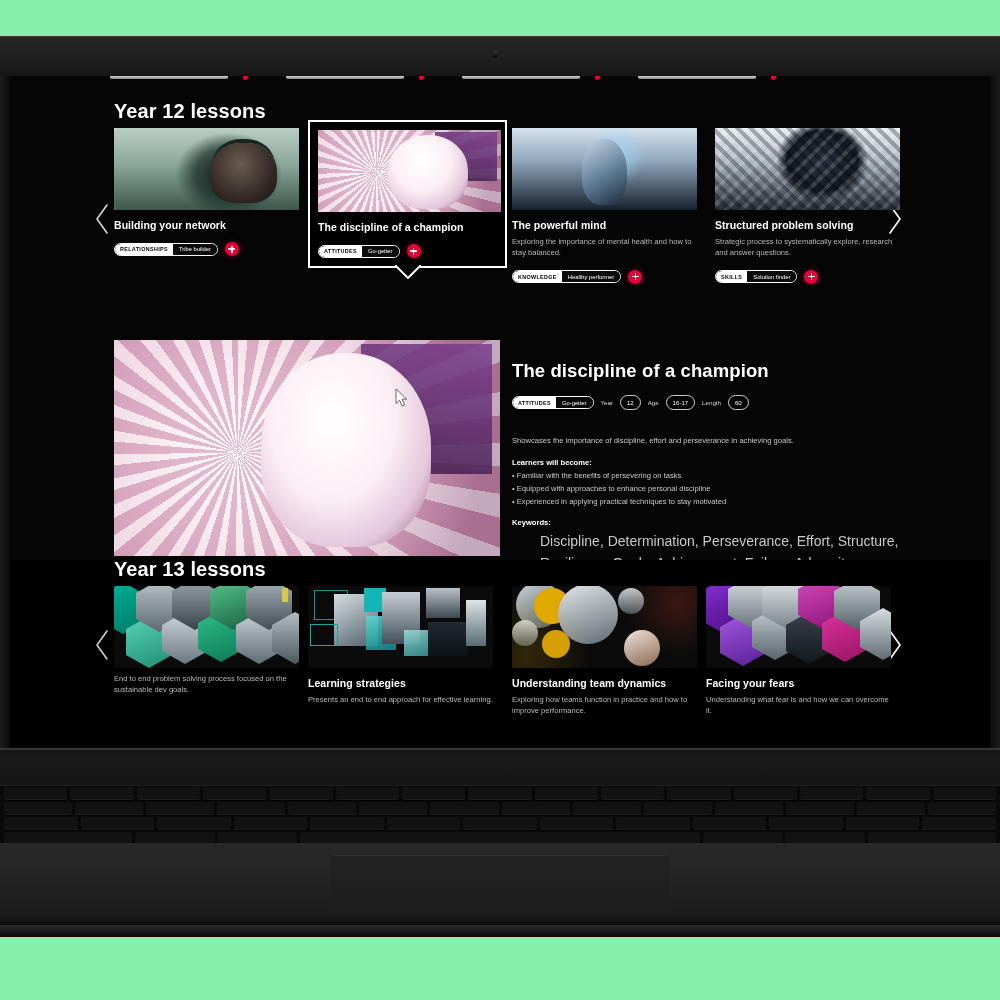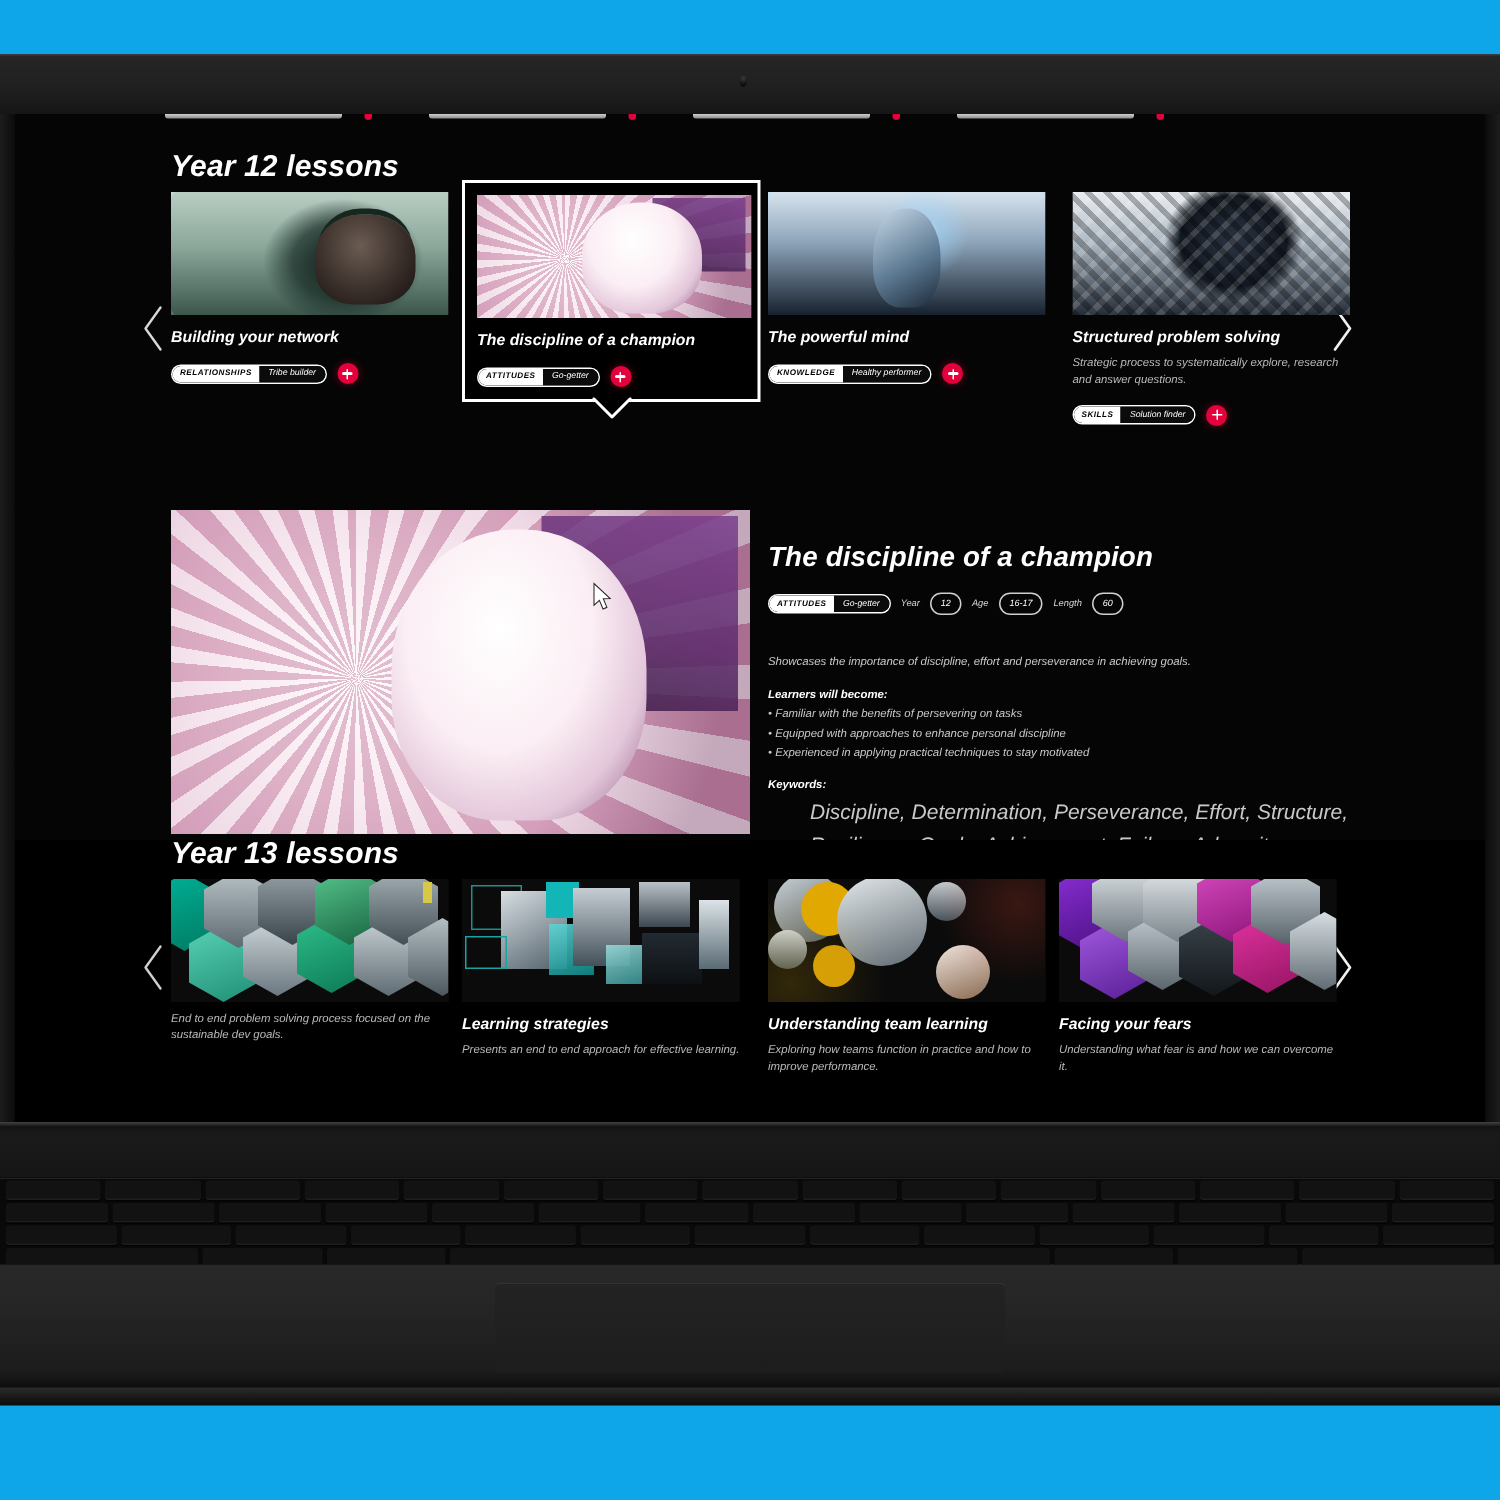--- a/index.html
+++ b/index.html
@@ -4,21 +4,21 @@
 <style>
   * { box-sizing: border-box; margin: 0; padding: 0; }
   html, body {
     width: 1000px; height: 1000px;
     background: #000;
     font-family: "Liberation Sans", sans-serif;
     overflow: hidden;
   }
 
   
-  #laptop-scene { position: absolute; inset: 0; background: #0ea5e9; font-style: italic; }
+  #laptop-scene { position: absolute; inset: 0; background: #86efac; }
 
   .bezel-top {
     position: absolute; left: 0; top: 36px; width: 1000px; height: 40px;
     background: linear-gradient(180deg, #262626 0%, #202020 55%, #161616 100%);
   }
   .bezel-top:before {
     content: ""; position: absolute; left: 0; top: 0; width: 100%; height: 1px;
     background: rgba(255,255,255,.10);
   }
   .webcam {
@@ -342,20 +342,21 @@
             <path d="M0 0 L13 13 L26 0" fill="none" stroke="#fff" stroke-width="2"></path>
           </svg>
         </div>
       </div>
 
       <div class="card" style="left:502px; top:0;">
         <div class="card-img">
           <div class="art art-mind"></div>
         </div>
         <div class="card-title">The powerful mind</div>
+        <div class="card-desc">Exploring the importance of mental health and how to stay balanced.</div>
         <div class="card-foot">
           <div class="pill">
             <span class="pill-cat">KNOWLEDGE</span>
             <span class="pill-sub">Healthy performer</span>
           </div>
           <div class="plus-btn"></div>
         </div>
       </div>
 
       <div class="card" style="left:669px; top:0;margin-left:36px;">
@@ -484,21 +485,21 @@
             <div class="circ" style="left:46px;top:-2px;width:60px;height:60px;background:linear-gradient(160deg,#e3e8ea,#5f6a71);"></div>
             <div class="circ" style="left:30px;top:44px;width:28px;height:28px;background:#d59e06;"></div>
             <div class="circ" style="left:0px;top:34px;width:26px;height:26px;background:linear-gradient(180deg,#cdd4d8,#4d575e);"></div>
             <div class="circ" style="left:106px;top:2px;width:26px;height:26px;background:linear-gradient(180deg,#c3cace,#485259);"></div>
             <div class="circ" style="left:112px;top:44px;width:36px;height:36px;background:linear-gradient(160deg,#efe4dc,#8a6a52);"></div>
             <div class="sq" style="left:0;top:0;width:100%;height:100%;background:
               radial-gradient(circle at 90% 20%, rgba(200,60,40,.25), transparent 30%),
               radial-gradient(circle at 8% 85%, rgba(224,168,0,.18), transparent 35%);"></div>
           </div>
         </div>
-        <div class="card-title">Understanding team learning</div>
+        <div class="card-title">Understanding team dynamics</div>
         <div class="card-desc">Exploring how teams function in practice and how to improve performance.</div>
       </div>
 
       <div class="card" style="left:696px; top:0;">
         <div class="card-img">
           <div class="art art-fears hexrow">
             <div class="hex" style="left:-8px;top:-6px;background:linear-gradient(160deg,#8b2fd6,#4d1185);"></div>
             <div class="hex" style="left:14px;top:28px;background:linear-gradient(160deg,#a25ae0,#5a1f96);"></div>
             <div class="hex" style="left:22px;top:-10px;background:linear-gradient(180deg,#dfe4e7,#6a757c);"></div>
             <div class="hex" style="left:46px;top:22px;background:linear-gradient(180deg,#c4cdd2,#5a656c);"></div>

